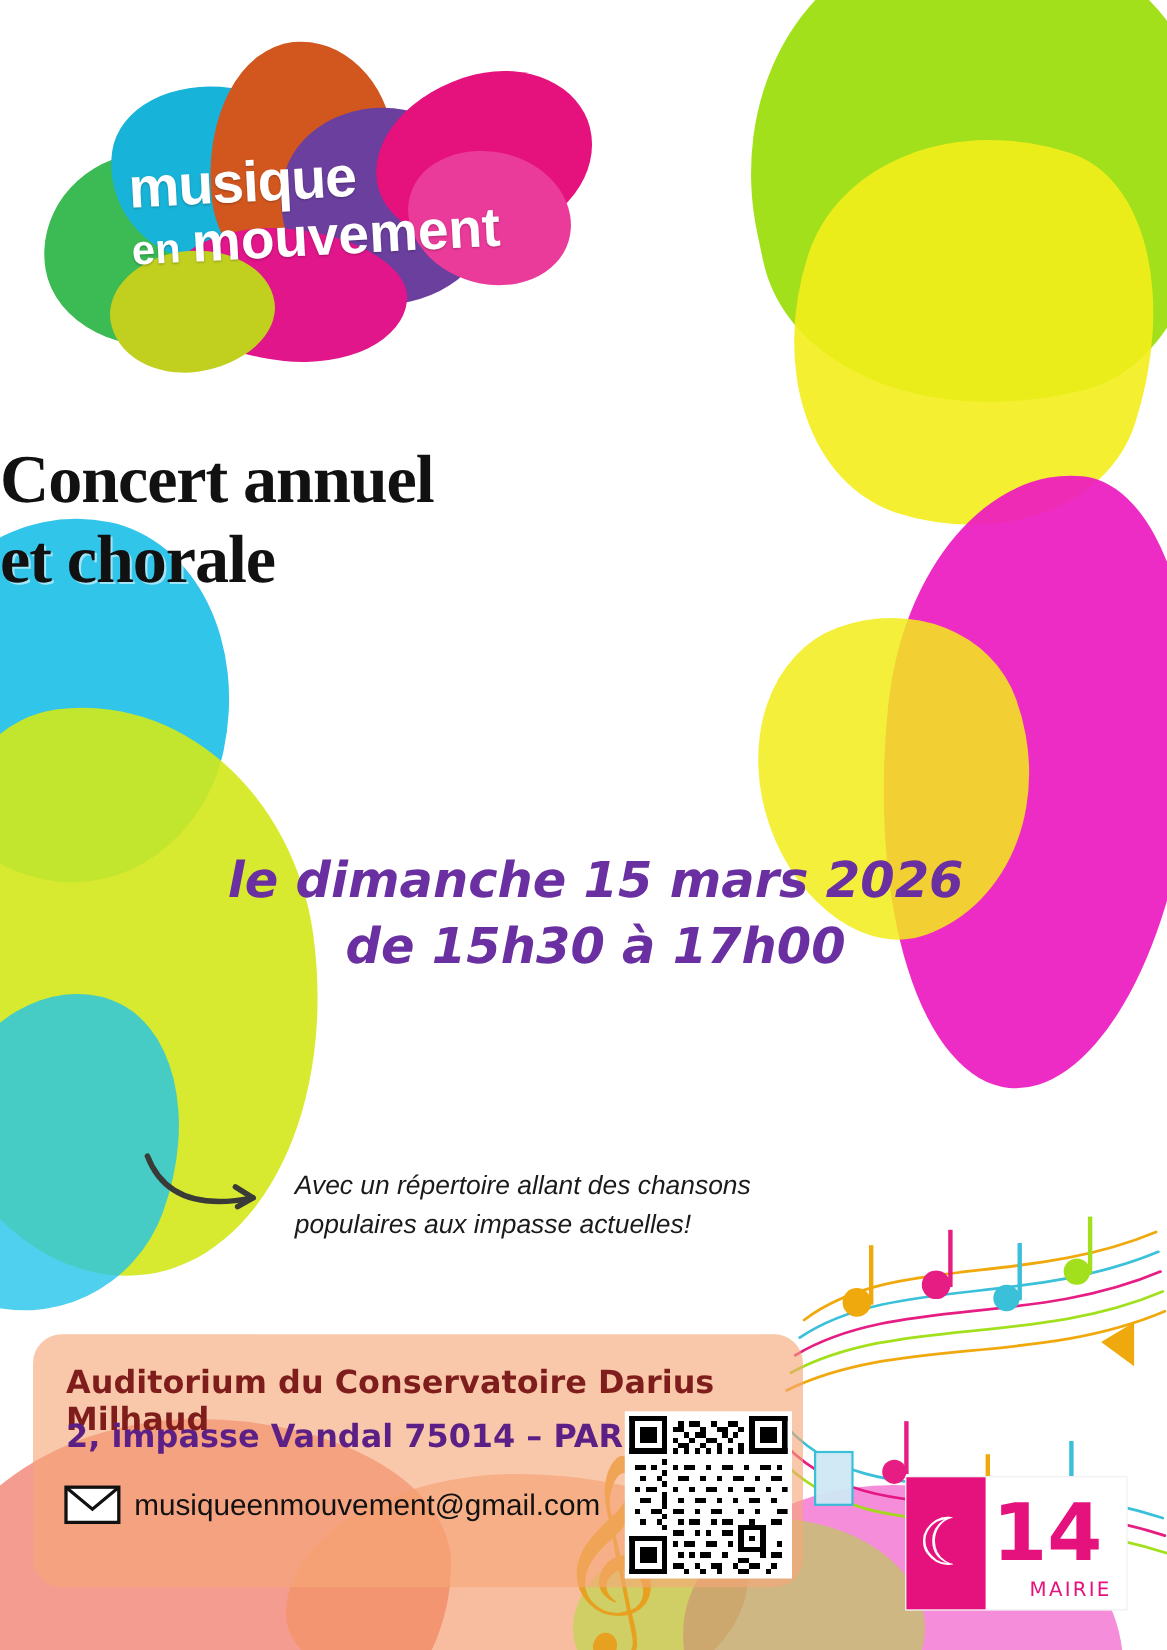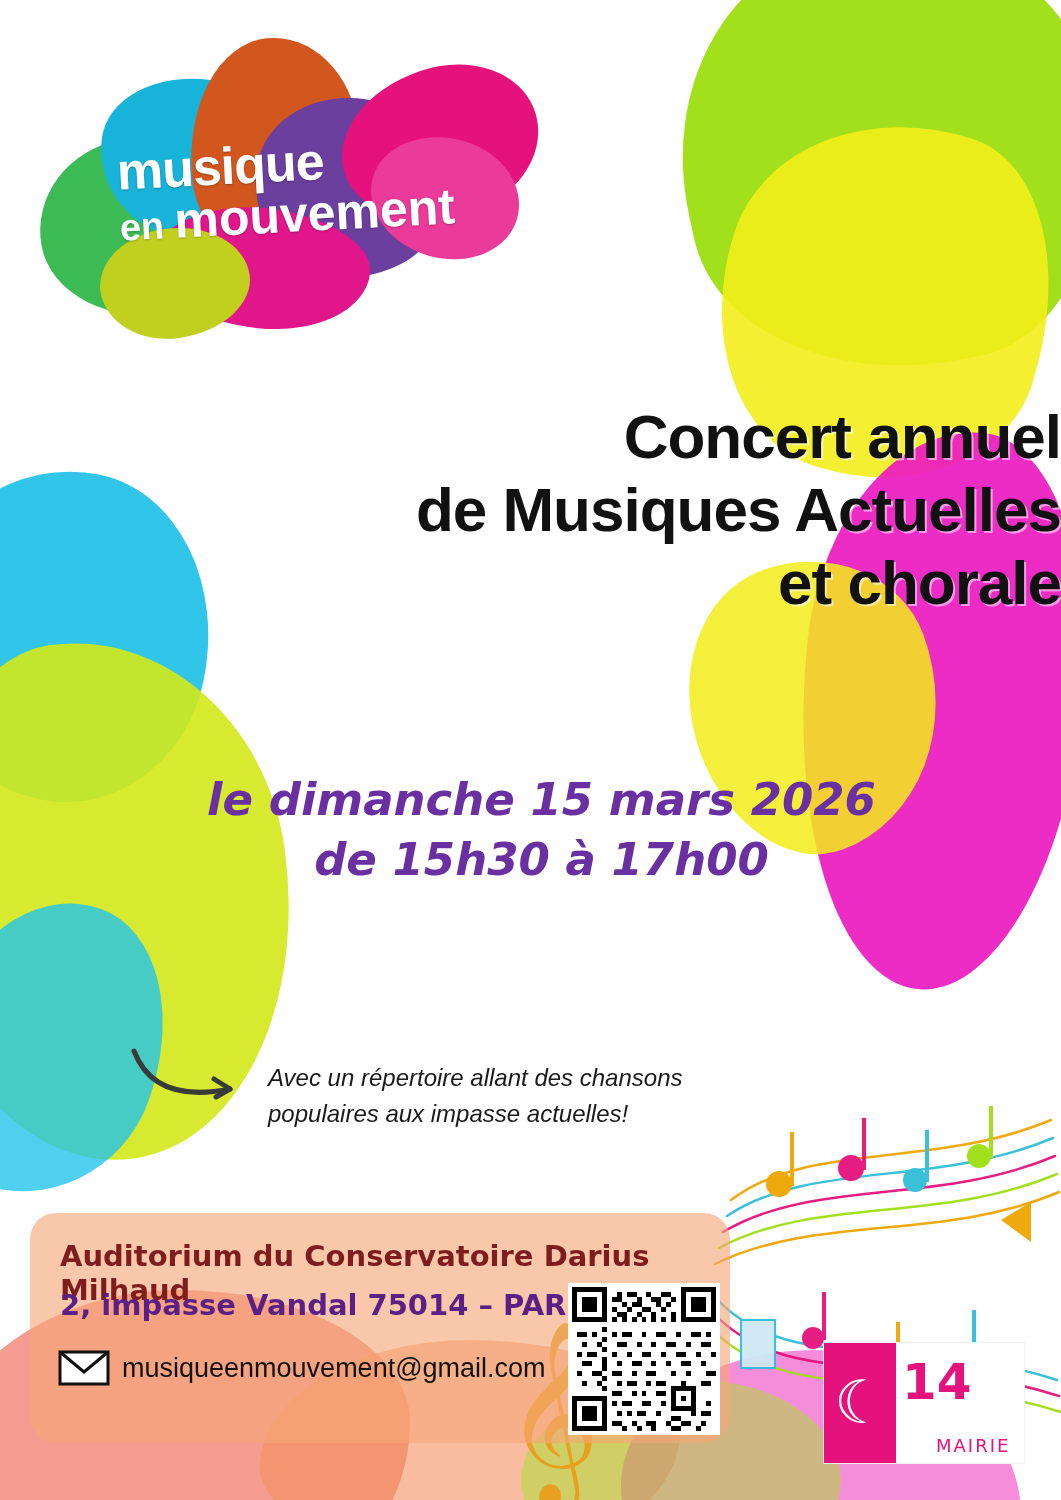--- a/index.html
+++ b/index.html
@@ -141,27 +141,27 @@
   .logo-line1 { font-size: 52px; letter-spacing: -1px; }
   .logo-line2 { font-size: 38px; margin-top: 2px; }
   .logo-line2 .big { font-size: 50px; }
 
   
   .headline {
     position: absolute;
     top: 400px;
     left: 0;
     width: 1061px;
-    text-align: right;
+    text-align: left;
     color: #111111;
     font-weight: bold;
     font-size: 62px;
     line-height: 1.18;
     letter-spacing: -1px;
-    font-family: Liberation Sans, sans-serif;
+    font-family: Liberation Serif, serif;
     text-shadow: 2px 2px 0 rgba(255,255,255,.55);
   }
   .headline div { white-space: nowrap; }
 
   .datetime {
     position: absolute;
     top: 770px;
     left: 0;
     width: 1061px;
     text-align: center;
@@ -304,21 +304,21 @@
     color: #ffffff;
     font-size: 60px;
     line-height: 88px;
     text-align: center;
   }
   .mairie .m-14 {
     position: absolute;
     left: 78px; top: 14px;
     color: #e5127d;
     font-weight: bold;
-    font-size: 50px;
+    font-size: 72px;
     line-height: 1;
     font-family: "DejaVu Sans", sans-serif;
   }
   .mairie .m-word {
     position: absolute;
     left: 112px; top: 92px;
     color: #e5127d;
     font-size: 18px;
     letter-spacing: 2px;
     font-family: "DejaVu Sans", sans-serif;
@@ -354,21 +354,20 @@
       <div class="logo-line1">musique</div>
       <div class="logo-line2">
         <span>en</span>
         <span class="big">mouvement</span>
       </div>
     </div>
   </div>
 
   <div class="headline">
     <div>Concert annuel</div>
-    <div>de Musiques Actuelles</div>
     <div>et chorale</div>
   </div>
 
   <div class="datetime">
     <div>le dimanche 15 mars 2026</div>
     <div>de 15h30 à 17h00</div>
   </div>
 
 
   <svg class="arrow" viewBox="0 0 120 60">

